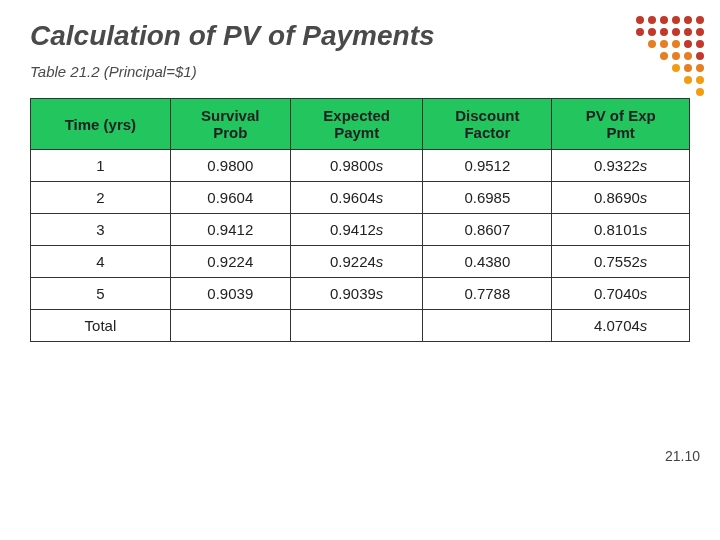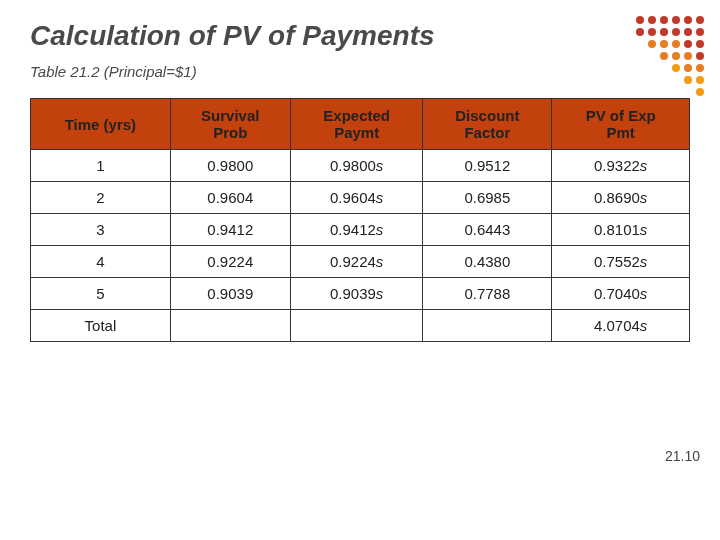--- a/index.html
+++ b/index.html
@@ -41,21 +41,21 @@
       width: 660px;
       border-collapse: collapse;
       font-size: 15px;
     }
 
     thead tr th {
       border: 1.5px solid #333;
       padding: 8px 10px;
       text-align: center;
       font-weight: bold;
-      background: #c2410c;
+      background: #22c55e;
       color: #222;
     }
 
     tbody tr td {
       border: 1.5px solid #333;
       padding: 7px 10px;
       text-align: center;
       color: #222;
     }
 
@@ -150,21 +150,21 @@
           <td>2</td>
           <td>0.9604</td>
           <td>0.9604<span class="italic-s">s</span></td>
           <td>0.6985</td>
           <td>0.8690<span class="italic-s">s</span></td>
         </tr>
         <tr>
           <td>3</td>
           <td>0.9412</td>
           <td>0.9412<span class="italic-s">s</span></td>
-          <td>0.6443</td>
+          <td>0.8607</td>
           <td>0.8101<span class="italic-s">s</span></td>
         </tr>
         <tr>
           <td>4</td>
           <td>0.9224</td>
           <td>0.9224<span class="italic-s">s</span></td>
           <td>0.4380</td>
           <td>0.7552<span class="italic-s">s</span></td>
         </tr>
         <tr>

